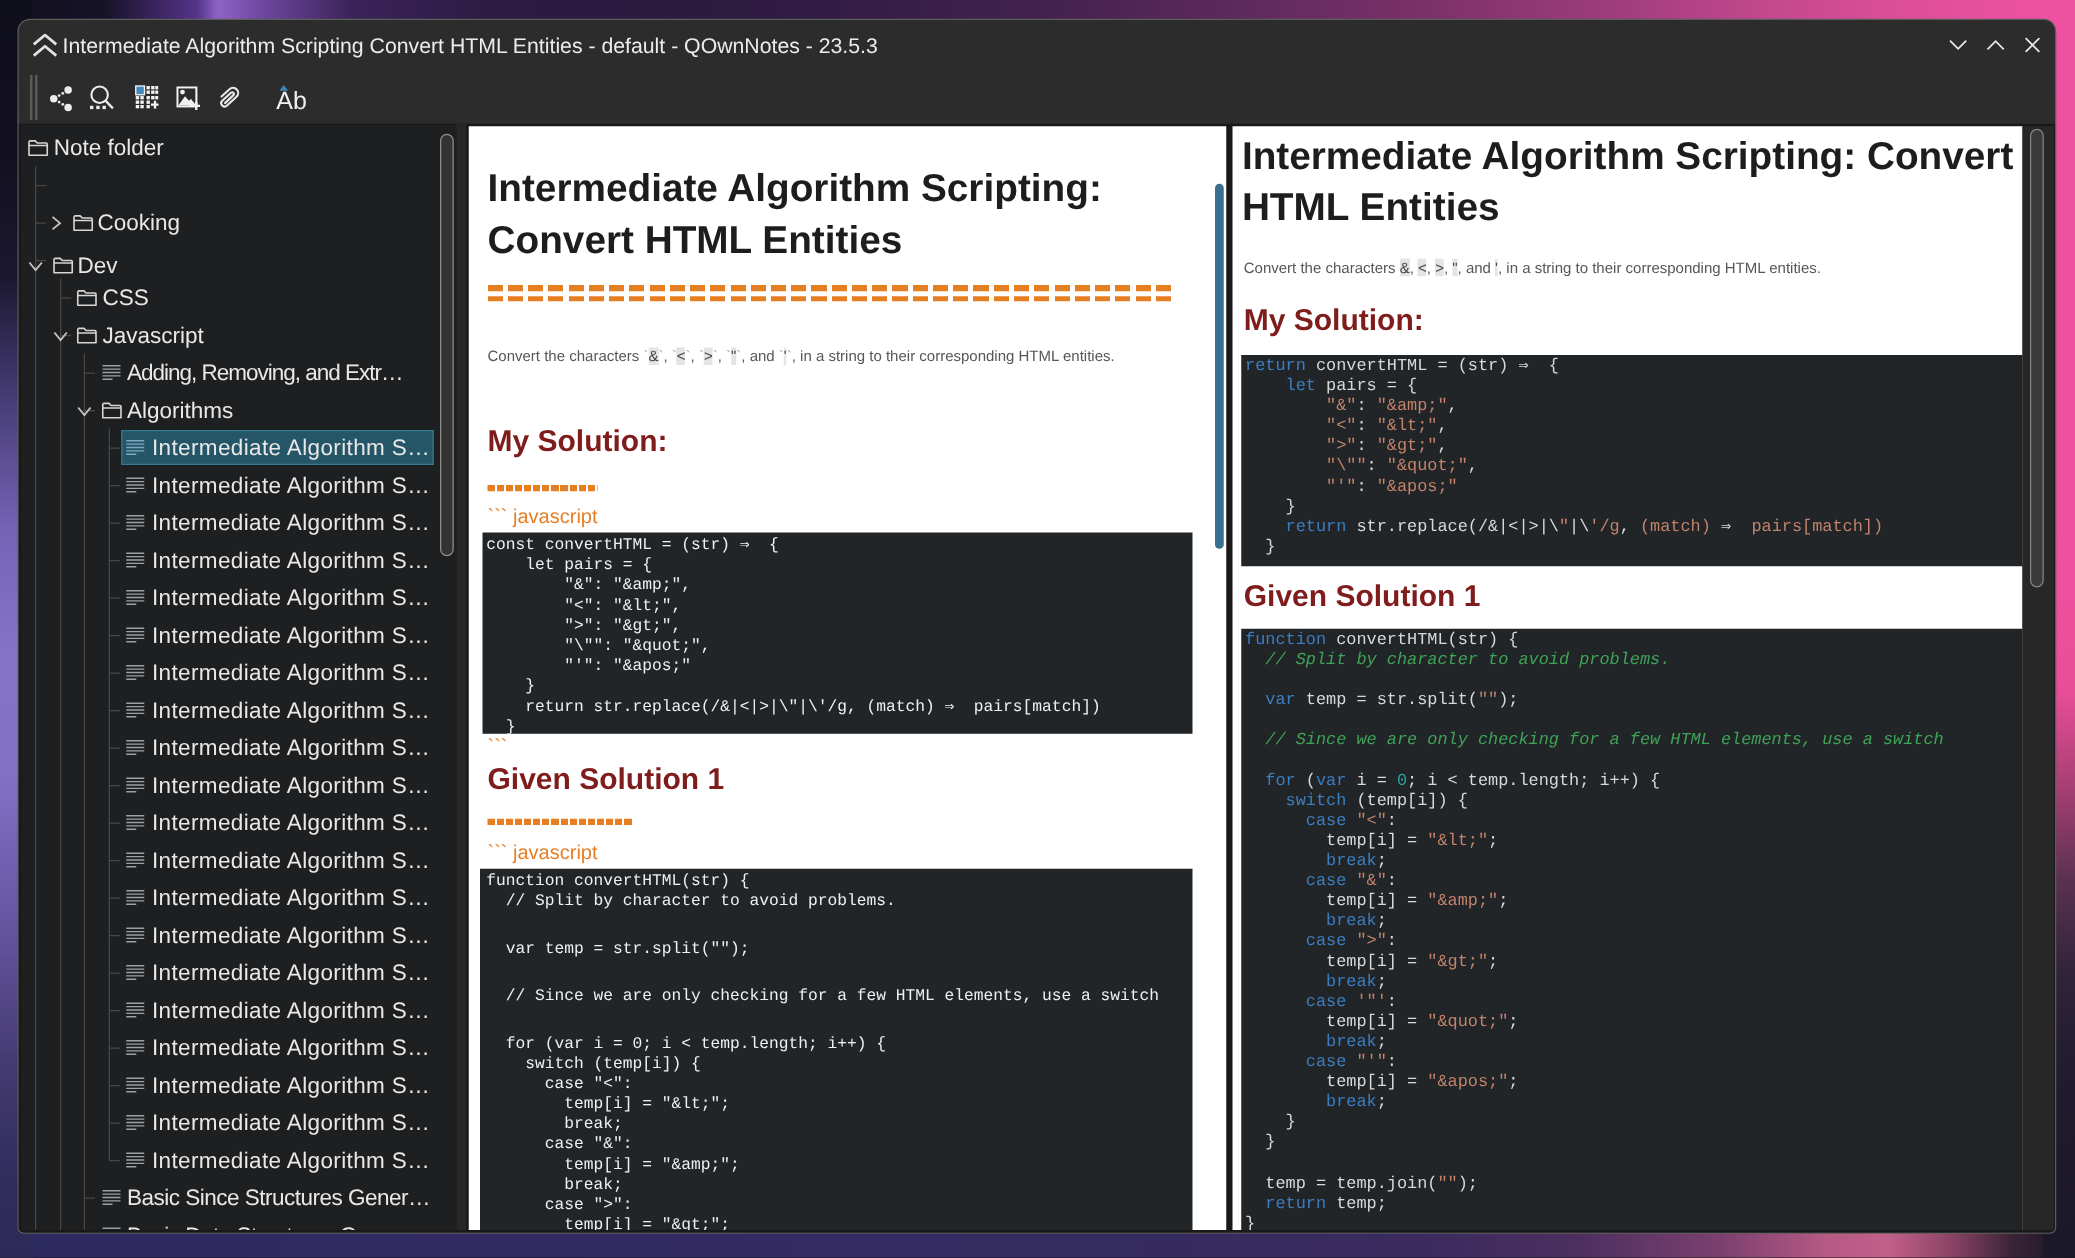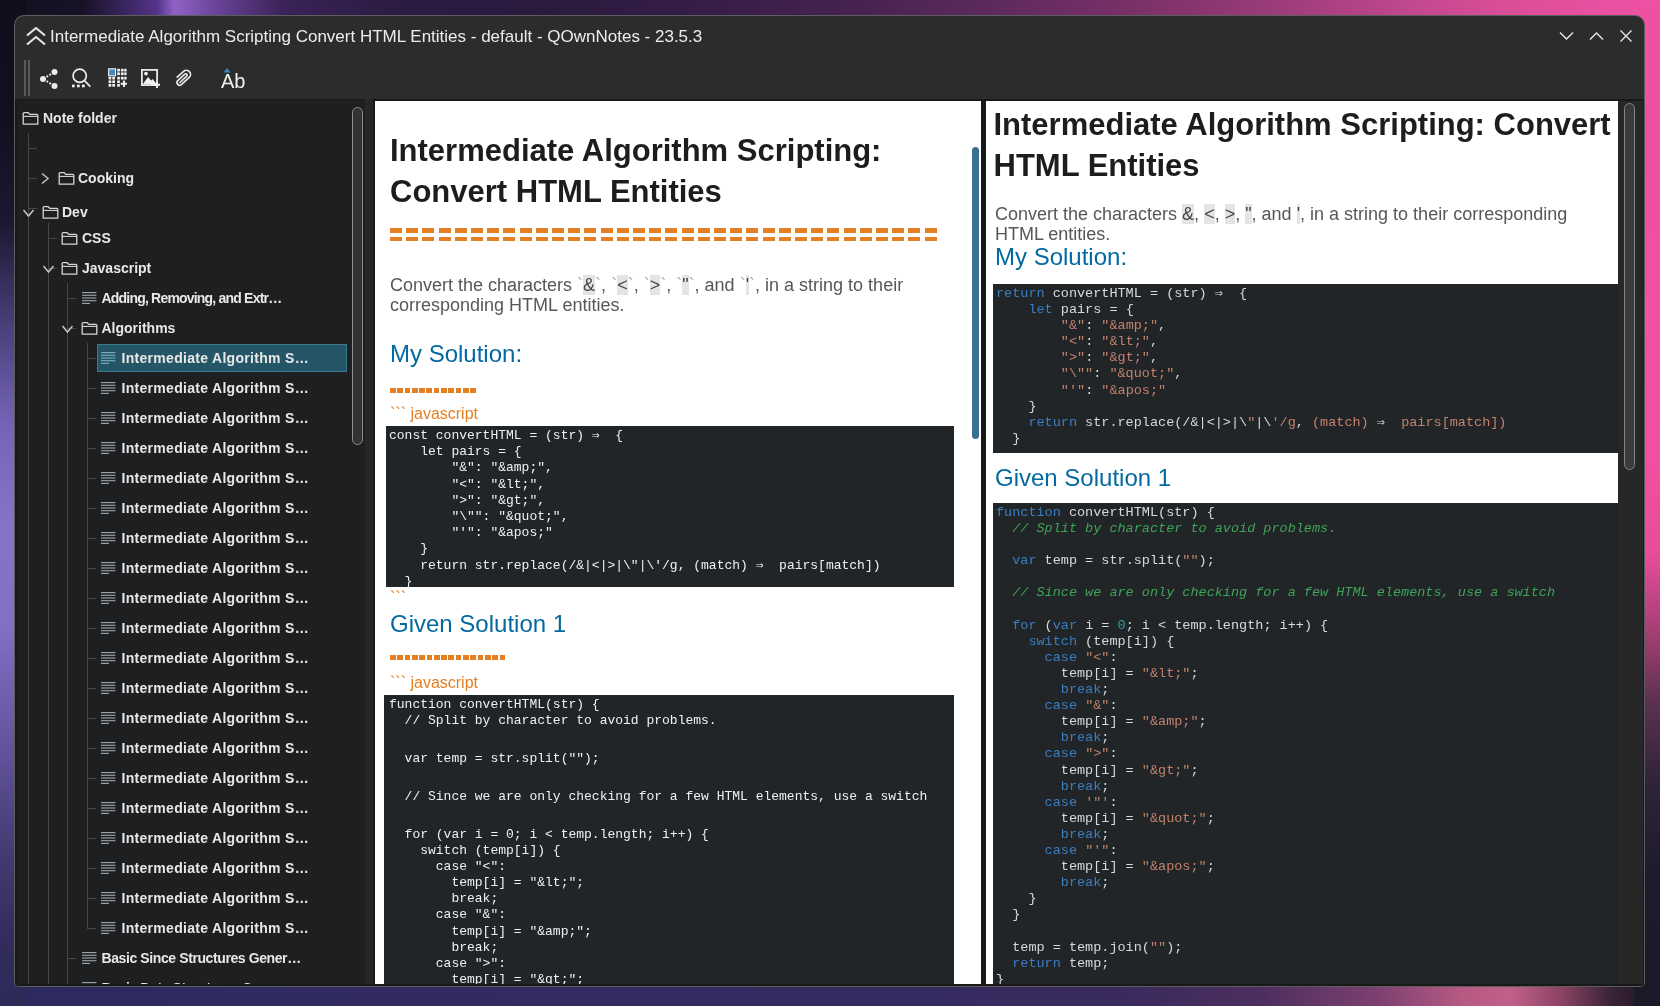--- a/index.html
+++ b/index.html
@@ -17,28 +17,28 @@
 #tree{left:2px;top:84px;width:348px;height:884px;background:#1e1f21;overflow:hidden;}
 #editor{left:360px;top:85px;width:606px;height:883px;background:#ffffff;overflow:hidden;}
 #preview{left:971px;top:85px;width:632px;height:883px;background:#ffffff;overflow:hidden;}
 #pvtrack{left:1603px;top:85px;width:25px;height:883px;background:#272727;}
 #pvthumb{left:6px;top:2px;width:9px;height:365px;background:#3a3a3a;border:1px solid #848484;border-radius:6px;}
 #edbar{left:957px;top:131px;width:7px;height:292px;background:#39708f;border-radius:4px;}
 #trthumb{left:337px;top:91px;width:9px;height:336px;background:#333;border:1px solid #8f8f8f;border-radius:6px;}
 
 #title{left:35px;top:11px;color:#ececec;font-size:17px;}
 
-.row{position:absolute;height:30px;line-height:30px;color:#e8e8e8;font-size:14px;white-space:nowrap;font-weight:bold;}
+.row{position:absolute;height:30px;line-height:30px;color:#e8e8e8;font-size:18px;white-space:nowrap;}
 .gl{position:absolute;background:#474747;}
 .sel{position:absolute;left:79.7px;width:250.3px;height:28px;background:#255667;box-shadow:inset 0 0 0 1px #38798f;}
 
 .edh1{position:absolute;font-size:31px;font-weight:bold;color:#1d1d1d;line-height:41px;}
-.edh2{position:absolute;font-size:24px;font-weight:normal;color:#0369a1;line-height:30px;}
+.edh2{position:absolute;font-size:24px;font-weight:bold;color:#7f1d1d;line-height:30px;}
 .or{color:#e67e22;}
-.edp{position:absolute;font-size:18px;color:#575757;line-height:20.5px;}
+.edp{position:absolute;font-size:12px;color:#575757;line-height:20.5px;}
 .bt{color:#aaa;}
 .ic{background:#e4e4e4;color:#454545;}
 .cb{position:absolute;background:#212528;color:#f0f0f0;font-family:"Liberation Mono",monospace;font-size:13px;line-height:16.2px;white-space:pre;overflow:hidden;}
 .cb2{position:absolute;background:#212528;color:#d8d8d8;font-family:"Liberation Mono",monospace;font-size:13.5px;line-height:16.1px;white-space:pre;overflow:hidden;}
 .cl{height:16.2px;white-space:pre;}
 .bl{height:21.6px;}
 .k{color:#3c7dc0;}
 .s{color:#c3826b;}
 .cm{color:#3fa357;font-style:italic;}
 .n{color:#2aa1a1;}

